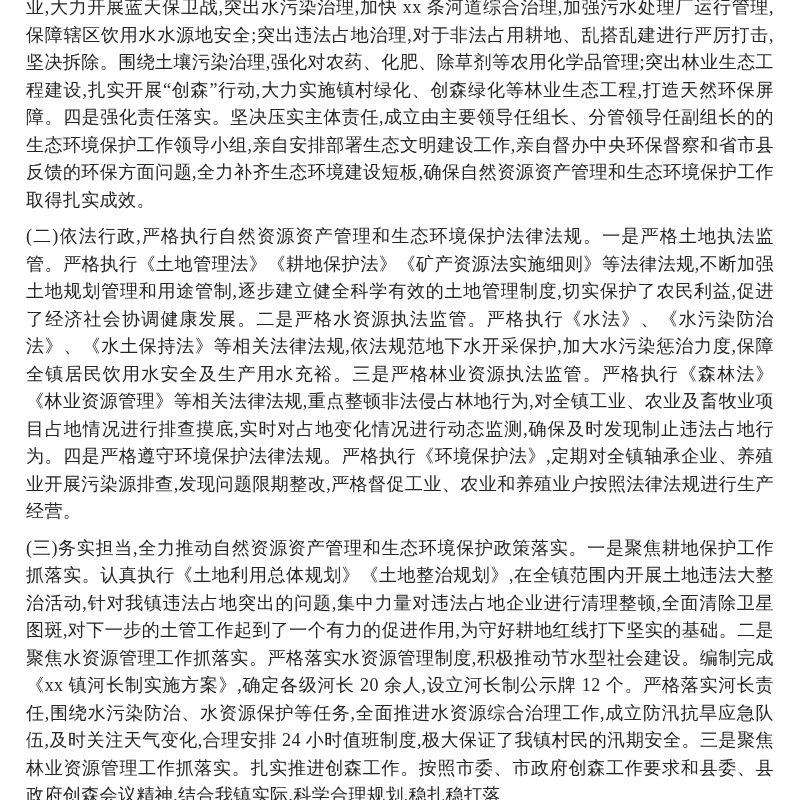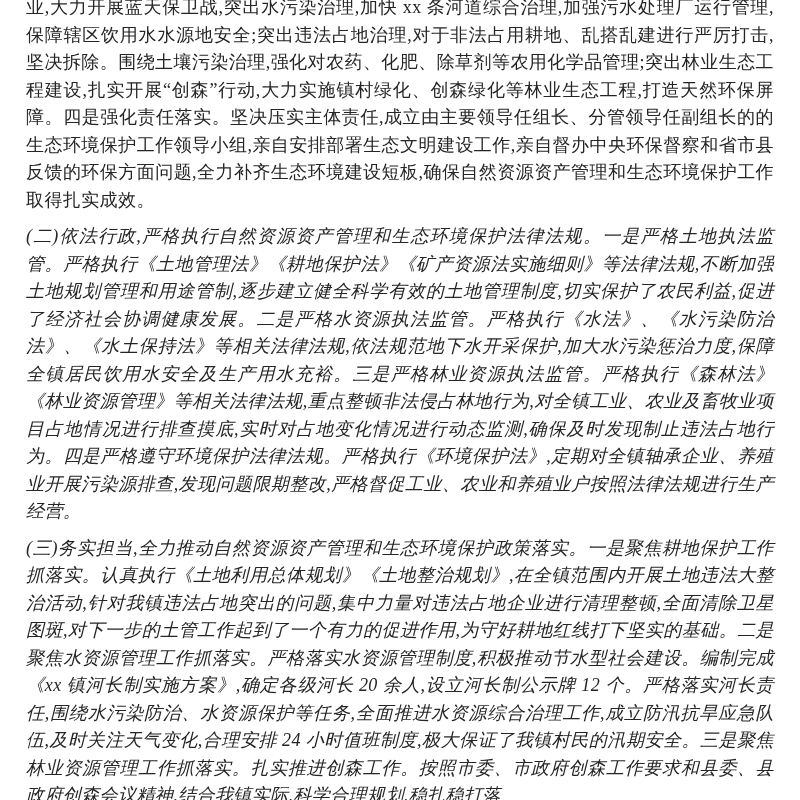--- a/index.html
+++ b/index.html
@@ -27,21 +27,20 @@
     text-align-last: left;
     letter-spacing: 0.4px;
     overflow: hidden;
   }
   .para {
     margin: 0;
     word-break: break-all;
   }
   .para + .para {
     margin-top: 9px;
-    font-style: italic;
   }
 </style>
 </head>
 <body>
 
 <div class="page">
   <p class="para">业,大力开展蓝天保卫战,突出水污染治理,加快 xx 条河道综合治理,加强污水处理厂运行管理,保障辖区饮用水水源地安全;突出违法占地治理,对于非法占用耕地、乱搭乱建进行严厉打击,坚决拆除。围绕土壤污染治理,强化对农药、化肥、除草剂等农用化学品管理;突出林业生态工程建设,扎实开展“创森”行动,大力实施镇村绿化、创森绿化等林业生态工程,打造天然环保屏障。四是强化责任落实。坚决压实主体责任,成立由主要领导任组长、分管领导任副组长的的生态环境保护工作领导小组,亲自安排部署生态文明建设工作,亲自督办中央环保督察和省市县反馈的环保方面问题,全力补齐生态环境建设短板,确保自然资源资产管理和生态环境保护工作取得扎实成效。</p>
   <p class="para">(二)依法行政,严格执行自然资源资产管理和生态环境保护法律法规。一是严格土地执法监管。严格执行《土地管理法》《耕地保护法》《矿产资源法实施细则》等法律法规,不断加强土地规划管理和用途管制,逐步建立健全科学有效的土地管理制度,切实保护了农民利益,促进了经济社会协调健康发展。二是严格水资源执法监管。严格执行《水法》、《水污染防治法》、《水土保持法》等相关法律法规,依法规范地下水开采保护,加大水污染惩治力度,保障全镇居民饮用水安全及生产用水充裕。三是严格林业资源执法监管。严格执行《森林法》《林业资源管理》等相关法律法规,重点整顿非法侵占林地行为,对全镇工业、农业及畜牧业项目占地情况进行排查摸底,实时对占地变化情况进行动态监测,确保及时发现制止违法占地行为。四是严格遵守环境保护法律法规。严格执行《环境保护法》,定期对全镇轴承企业、养殖业开展污染源排查,发现问题限期整改,严格督促工业、农业和养殖业户按照法律法规进行生产经营。</p>
   <p class="para">(三)务实担当,全力推动自然资源资产管理和生态环境保护政策落实。一是聚焦耕地保护工作抓落实。认真执行《土地利用总体规划》《土地整治规划》,在全镇范围内开展土地违法大整治活动,针对我镇违法占地突出的问题,集中力量对违法占地企业进行清理整顿,全面清除卫星图斑,对下一步的土管工作起到了一个有力的促进作用,为守好耕地红线打下坚实的基础。二是聚焦水资源管理工作抓落实。严格落实水资源管理制度,积极推动节水型社会建设。编制完成《xx 镇河长制实施方案》,确定各级河长 20 余人,设立河长制公示牌 12 个。严格落实河长责任,围绕水污染防治、水资源保护等任务,全面推进水资源综合治理工作,成立防汛抗旱应急队伍,及时关注天气变化,合理安排 24 小时值班制度,极大保证了我镇村民的汛期安全。三是聚焦林业资源管理工作抓落实。扎实推进创森工作。按照市委、市政府创森工作要求和县委、县政府创森会议精神,结合我镇实际,科学合理规划,稳扎稳打落</p>
 </div>

